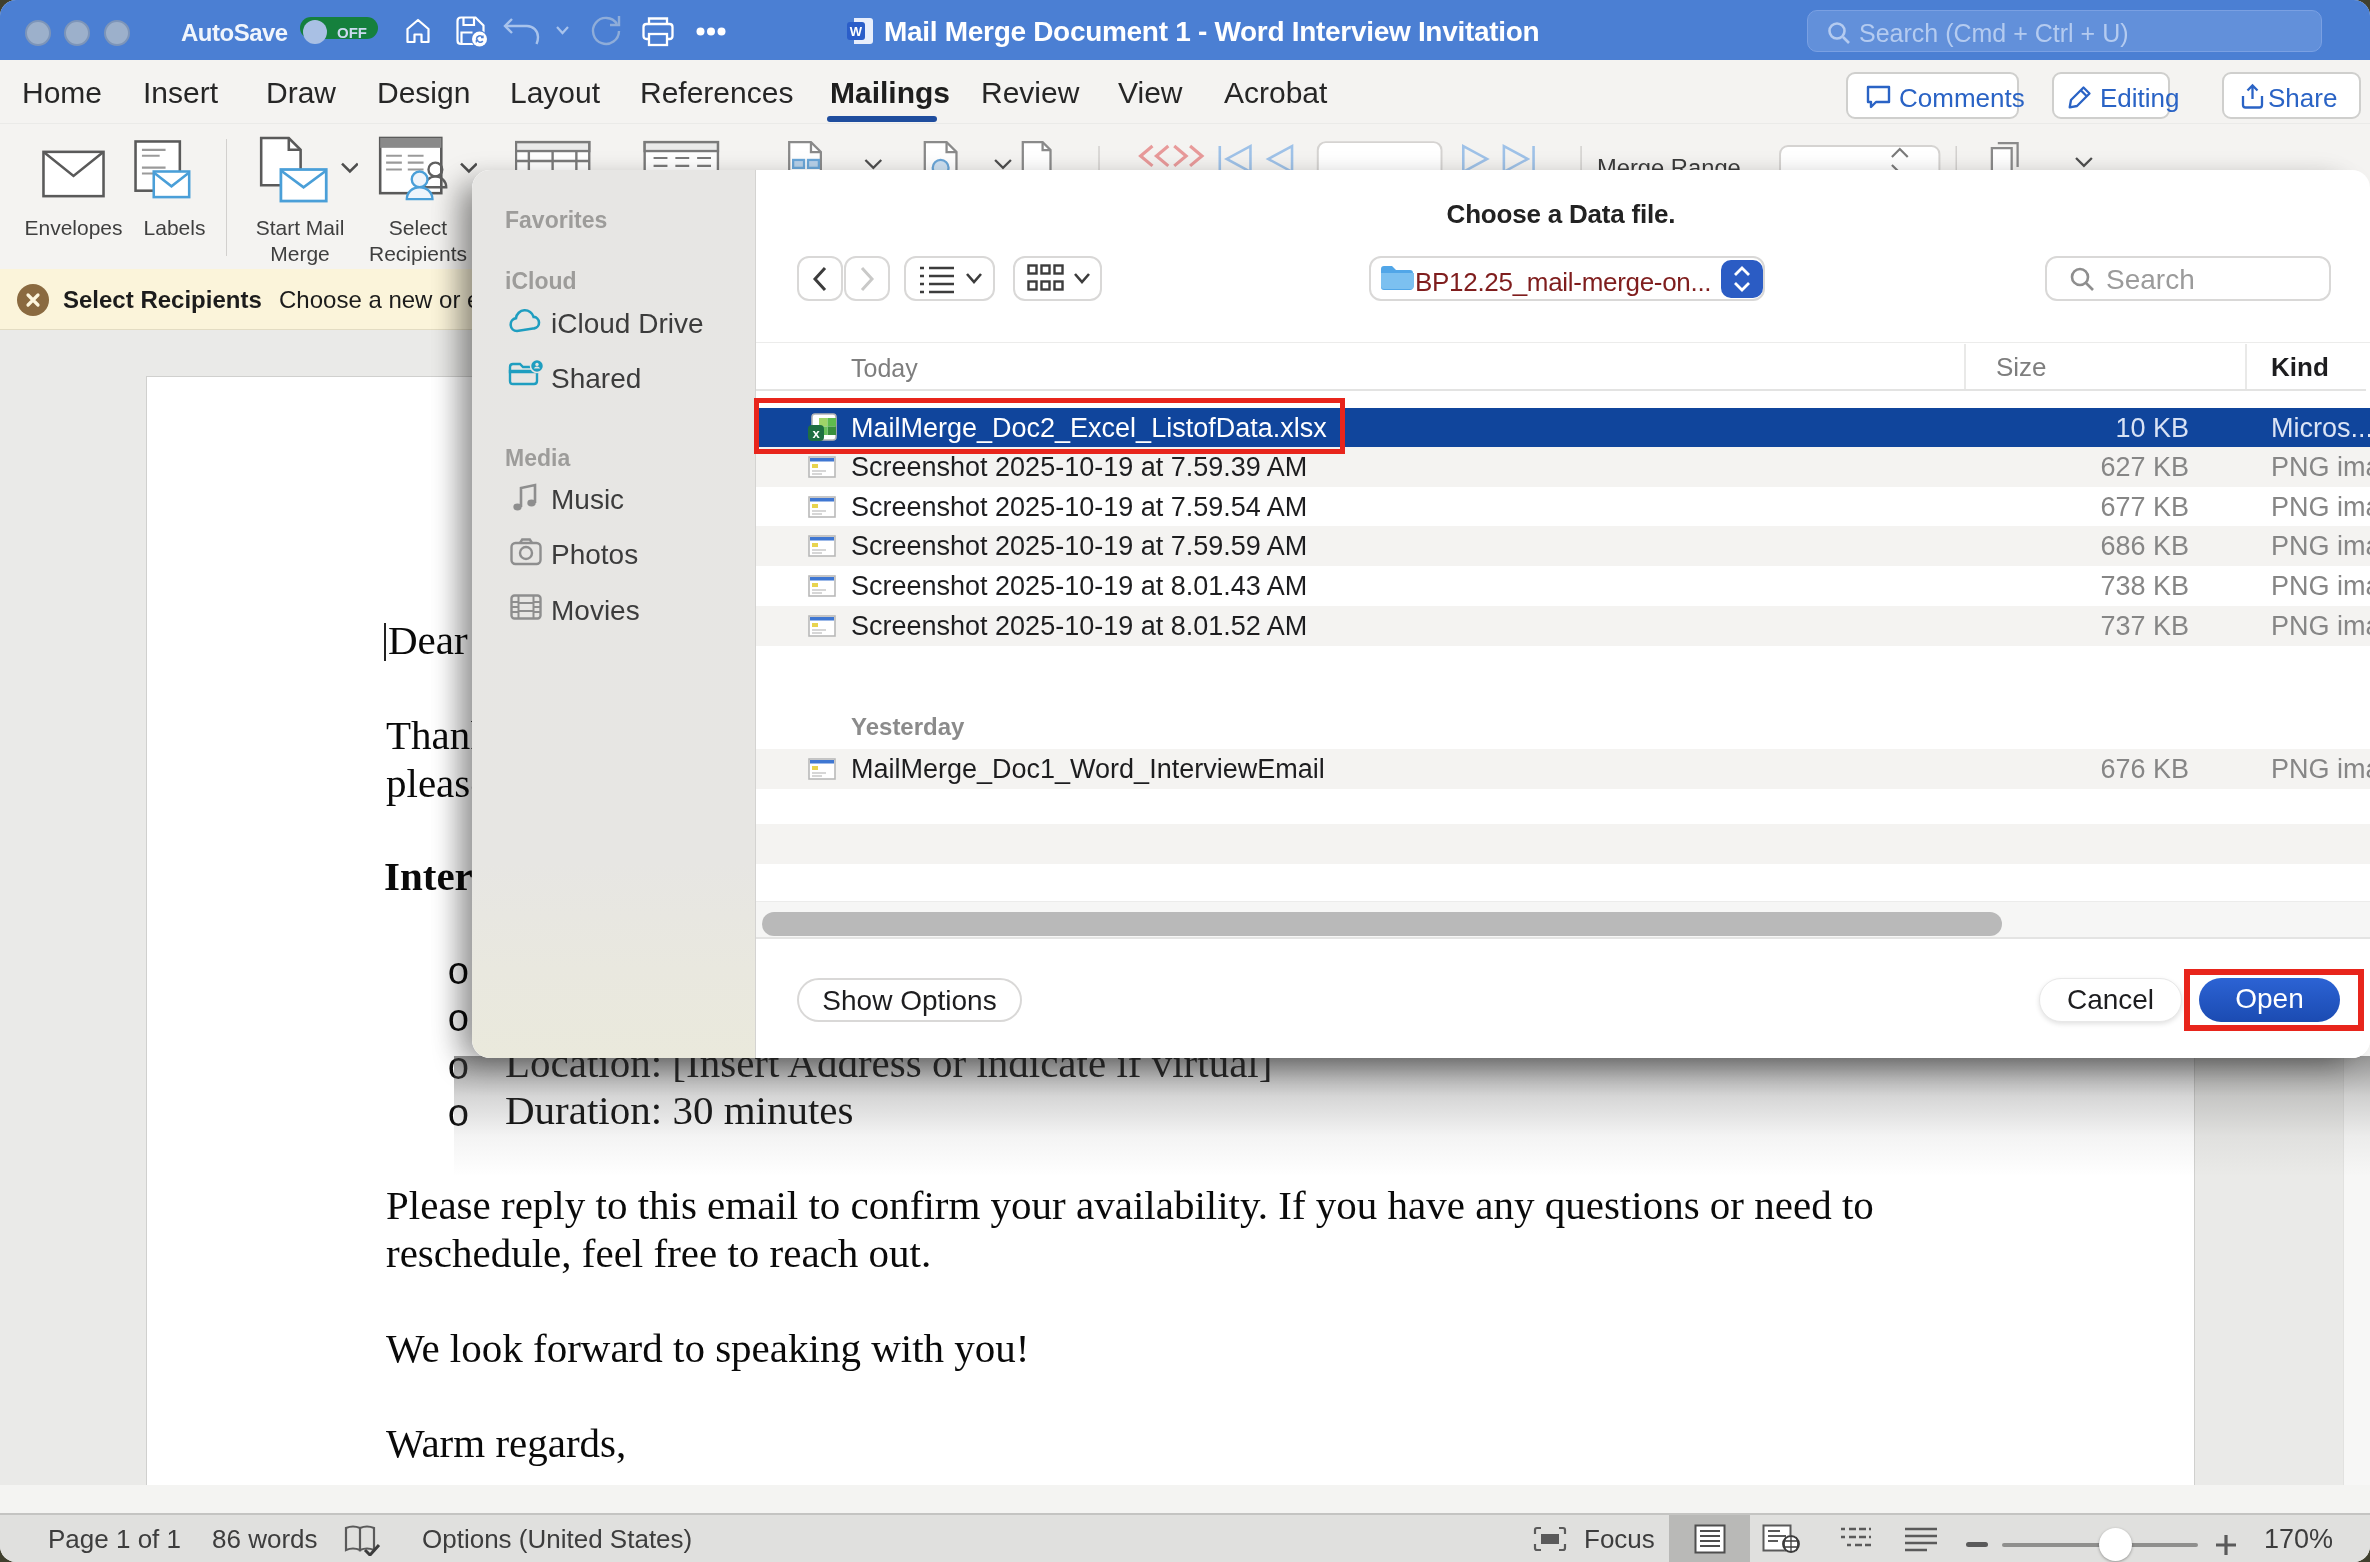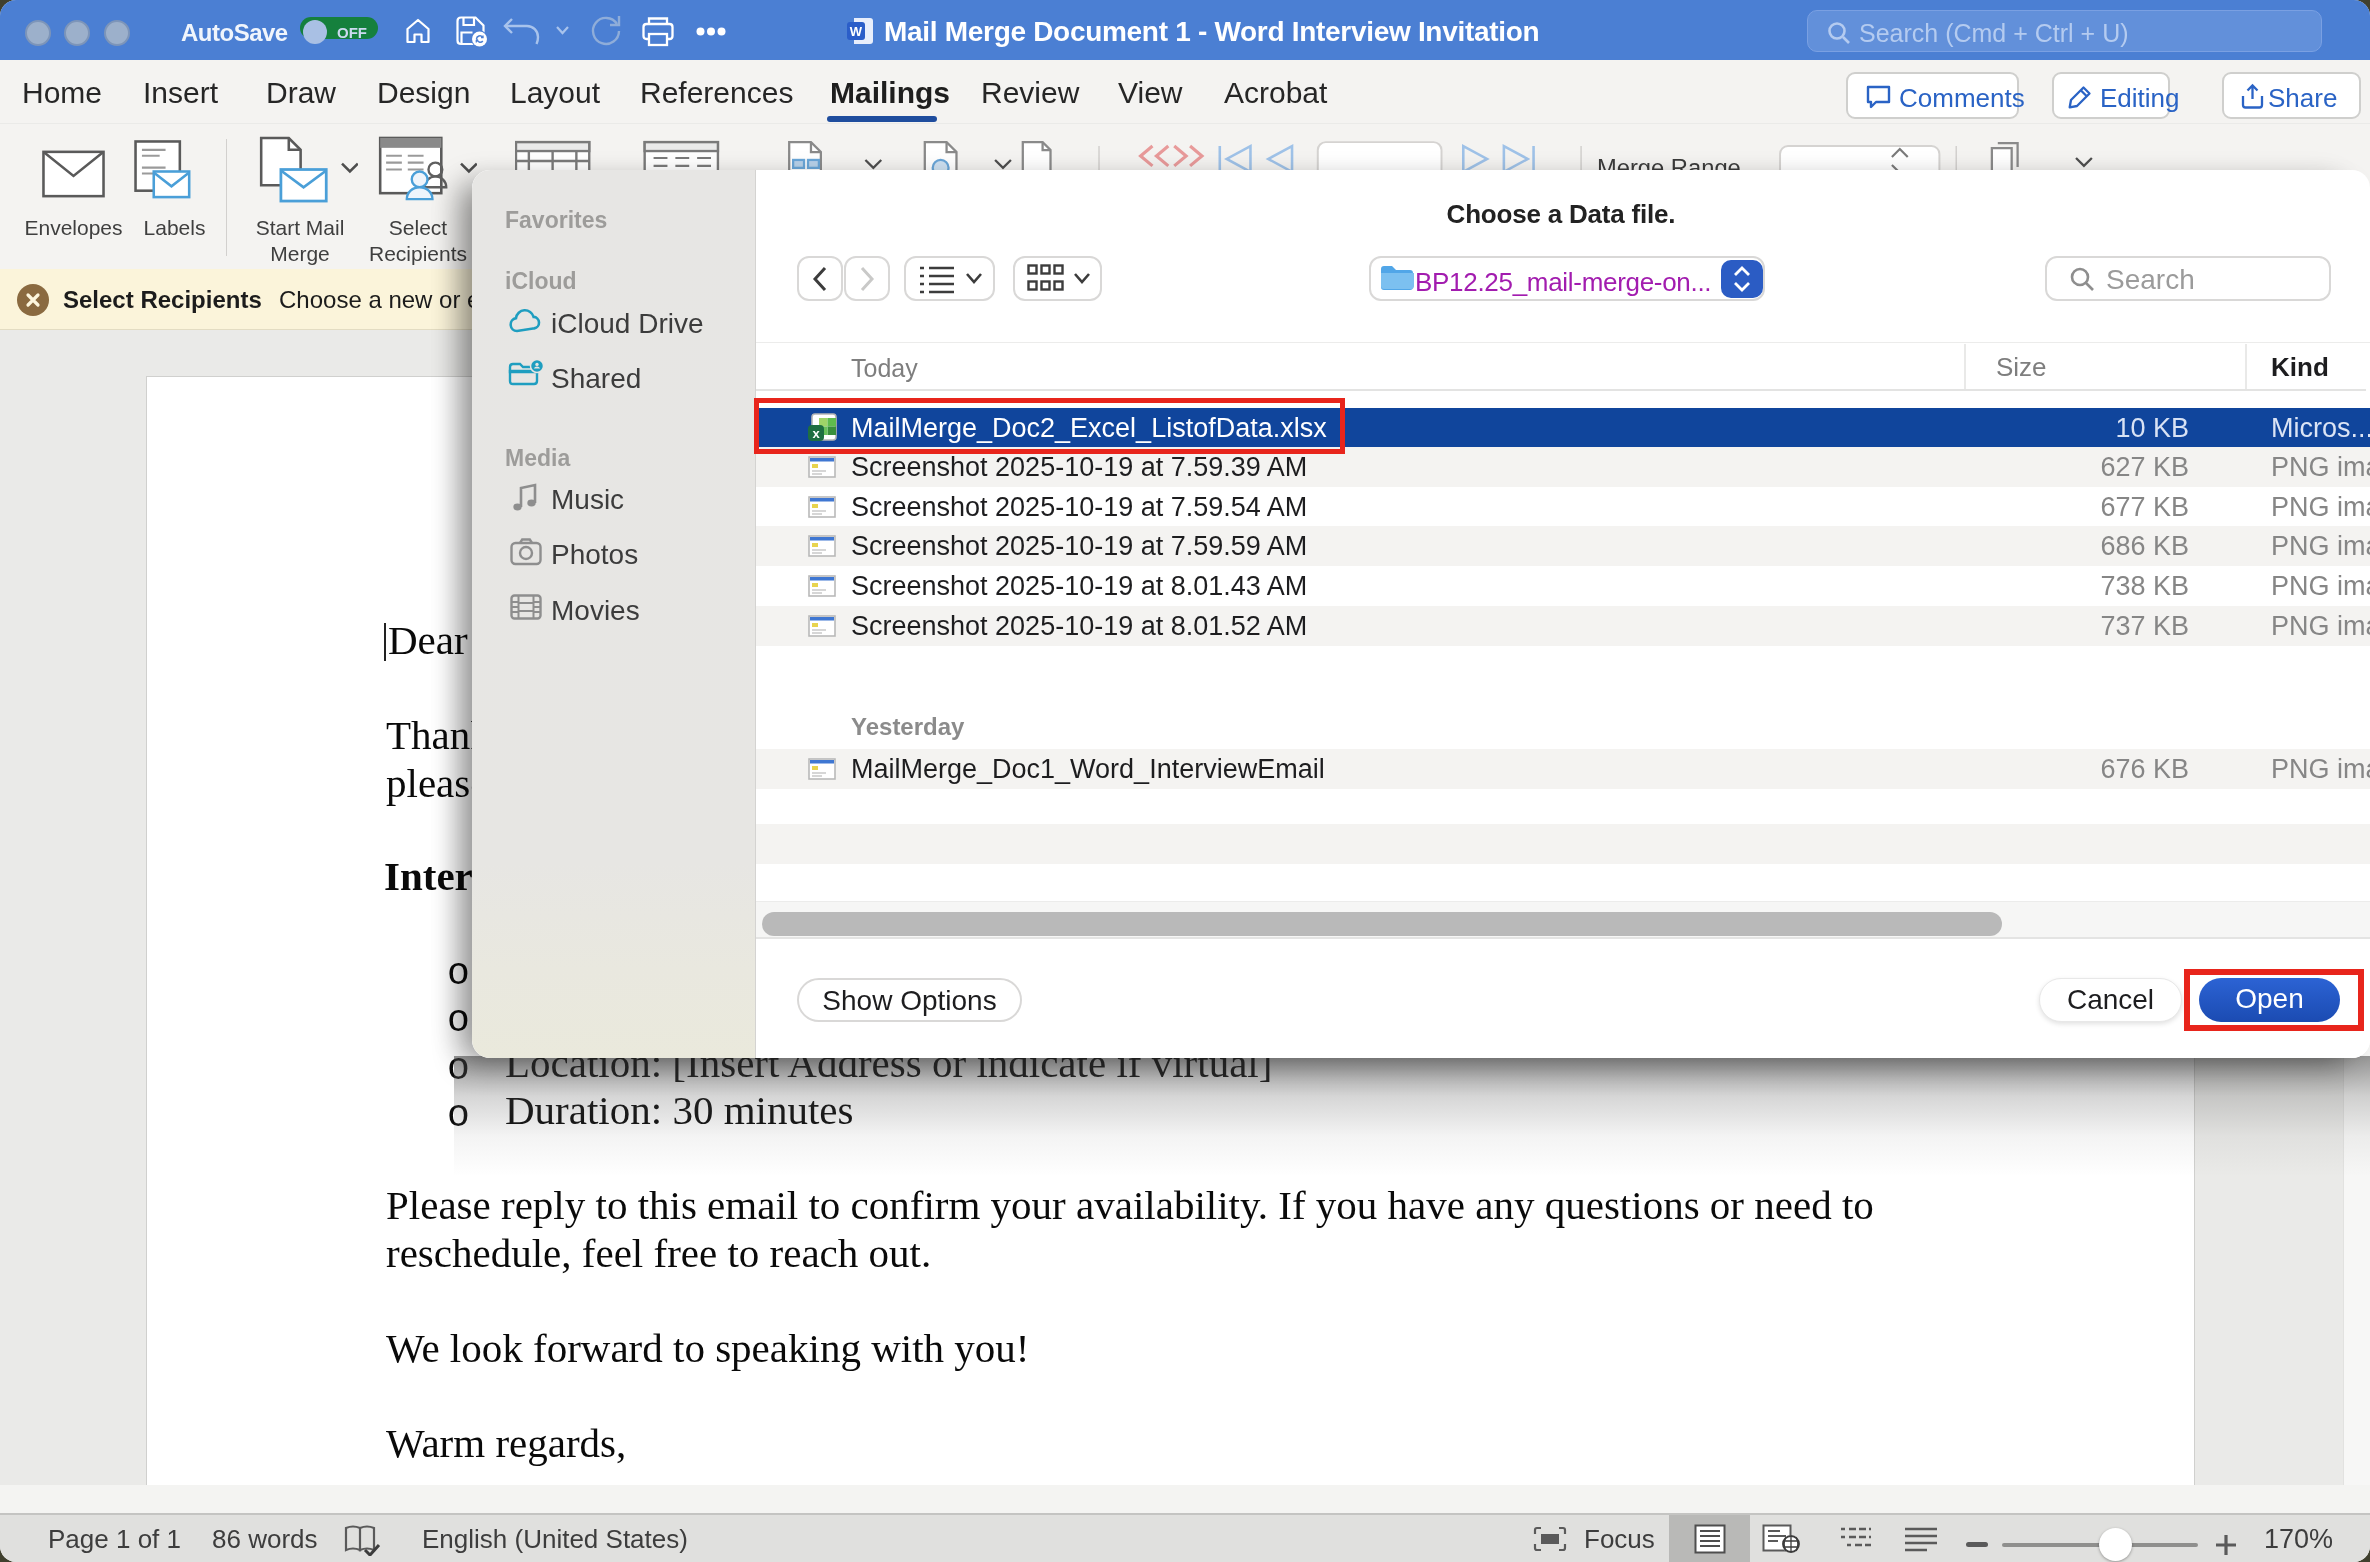--- a/index.html
+++ b/index.html
@@ -280,21 +280,21 @@
       </svg>
     </div>
     <div class="t1">Select Recipients</div>
     <div class="t2">Choose a new or existing list of specific contacts.</div>
   </div>
 
   <div class="abs" id="statusstrip"></div>
   <div class="abs" id="statusbar">
     <div class="st" style="left:48px;">Page 1 of 1</div>
     <div class="st" style="left:212px;">86 words</div>
-    <div class="st" style="left:422px;">English (United States)</div>
+    <div class="st" style="left:422px;">Options (United States)</div>
     <div class="st" style="left:1584px;">Focus</div>
     <div class="abs" style="left:1669px;top:0;width:81px;height:48px;background:#b9b9b7;"></div>
     <div class="st" style="left:2264px;font-size:27px;">170%</div>
     <svg class="abs" style="left:343px;top:9px;" width="40" height="32" viewBox="0 0 40 32">
       <path d="M3 4 q7-3 14 0 v22 q-7-3-14 0 z M17 4 q7-3 14 0 v22 q-7-3-14 0 z" fill="none" stroke="#5a5a5a" stroke-width="2.2"></path>
       <path d="M22 26 l5 5 l9-10" fill="none" stroke="#3c3c3c" stroke-width="3"></path>
     </svg>
     <svg class="abs" style="left:1533px;top:11px;" width="34" height="26" viewBox="0 0 34 26">
       <path d="M8 2 H4 q-2 0-2 2 v4 M26 2 h4 q2 0 2 2 v4 M8 24 H4 q-2 0-2-2 v-4 M26 24 h4 q2 0 2-2 v-4" fill="none" stroke="#5a5a5a" stroke-width="2.2"></path>
       <rect x="8" y="8" width="18" height="10" fill="#5a5a5a"></rect>
@@ -393,21 +393,21 @@
           <rect x="27.5" y="17.5" width="8" height="8"></rect>
       </g>
       </svg>
     <svg class="abs" style="left:601px;top:102px;" width="18" height="13" viewBox="0 0 18 13">
       <path d="M2 2 l7 8 l7 -8" fill="none" stroke="#3c3c3c" stroke-width="2.6"></path>
       </svg>
     <svg class="abs" style="left:908px;top:94px;" width="34" height="28" viewBox="0 0 34 28">
       <path d="M1 5 q0-3 3-3 h8 l4 4 h14 q3 0 3 3 v14 q0 3-3 3 h-26 q-3 0-3-3 z" fill="#51a6e8"></path>
       <path d="M1 9 h33 v13 q0 3-3 3 h-27 q-3 0-3-3 z" fill="#7cc0f0"></path>
       </svg>
-    <div class="abs" style="left:943px;top:97px;font-size:26px;color:#a21caf;letter-spacing:-0.3px;">BP12.25_mail-merge-on...</div>
+    <div class="abs" style="left:943px;top:97px;font-size:26px;color:#7f1d1d;letter-spacing:-0.3px;">BP12.25_mail-merge-on...</div>
     <div class="abs" style="left:1249px;top:90px;width:42px;height:38px;border-radius:10px;background:#2b5cc4;">
       <svg style="position:absolute;left:10px;top:6px;" width="22" height="26" viewBox="0 0 22 26">
         <path d="M4 9 L11 2 L18 9 M4 17 L11 24 L18 17" fill="none" stroke="#fff" stroke-width="2.8"></path>
         </svg>
     </div>
     <svg class="abs" style="left:1596px;top:95px;" width="28" height="28" viewBox="0 0 28 28">
       <circle cx="12" cy="12" r="8" fill="none" stroke="#8e8e8e" stroke-width="2.6"></circle>
       <path d="M18 18 L25 25" stroke="#8e8e8e" stroke-width="2.6"></path>
       </svg>
     <div class="abs" style="left:1634px;top:94px;font-size:28px;color:#9b9b9b;">Search</div>

